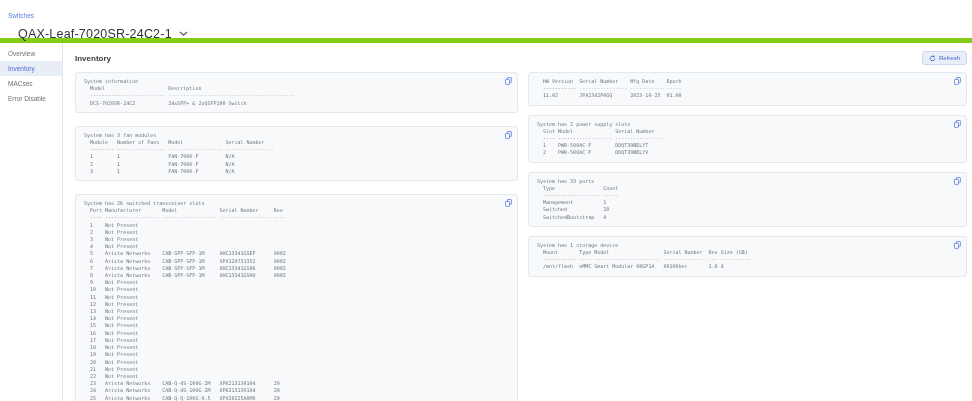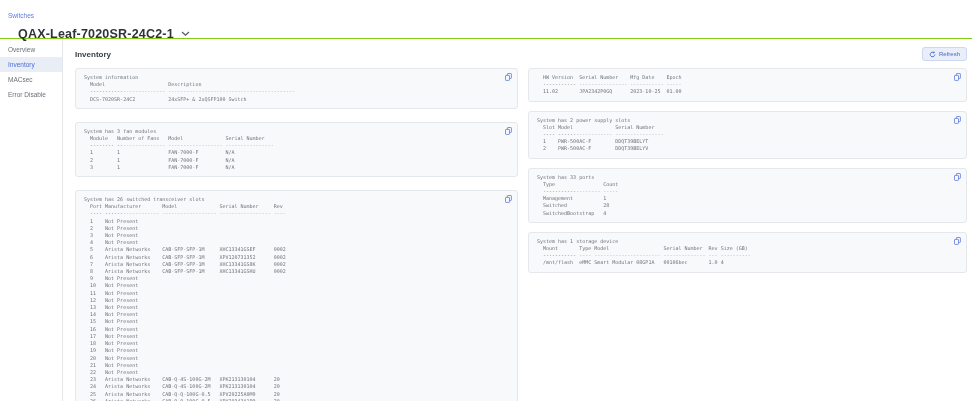--- a/index.html
+++ b/index.html
@@ -3,24 +3,24 @@
 <meta charset="utf-8">
 <style>
   * { margin:0; padding:0; box-sizing:border-box; }
   html,body { width:972px; height:401px; background:#ffffff; overflow:hidden;
               font-family:"Liberation Sans", sans-serif; }
 
   
   .topbar { padding:4px 8px 0 8px; height:38px; }
   .breadcrumb { display:inline-block; color:#5b7ce0; font-size:6.5px; text-decoration:none; cursor:pointer; }
   .title-row { display:flex; align-items:center; gap:7px; padding:5px 0 0 10px; cursor:pointer; width:max-content; }
-  .page-title { font-size:12.5px; font-weight:bold; color:#2e3338; letter-spacing:.2px; }
+  .page-title { font-size:12.5px; font-weight:normal; color:#2e3338; letter-spacing:.2px; }
 
   
-  .layout { display:flex; border-top:1px solid #84cc16; height:363px; }
+  .layout { display:flex; border-top:5px solid #84cc16; height:363px; }
   .sidebar { width:63px; border-right:1px solid #e4e7ea; padding-top:3px; flex-shrink:0; }
   .side-item { display:block; font-size:6.5px; color:#6a7078; padding:4px 3px 4px 8px; cursor:pointer; }
   .side-item.active { color:#4a6fd8; background:#e9edf6; }
 
   .content { flex:1; padding:8px 5px 0 12px; overflow:hidden; }
   .content-head { display:flex; justify-content:space-between; align-items:center; margin-bottom:7px; }
   .content-title { font-size:8px; font-weight:bold; color:#3a4046; }
   .refresh-btn { display:flex; align-items:center; gap:3px; background:#e9eef9; border:1px solid #ccd7f0;
                  border-radius:3px; color:#4468d0; font-size:6px; padding:2.5px 6px; cursor:pointer;
                  font-family:"Liberation Sans", sans-serif; }

